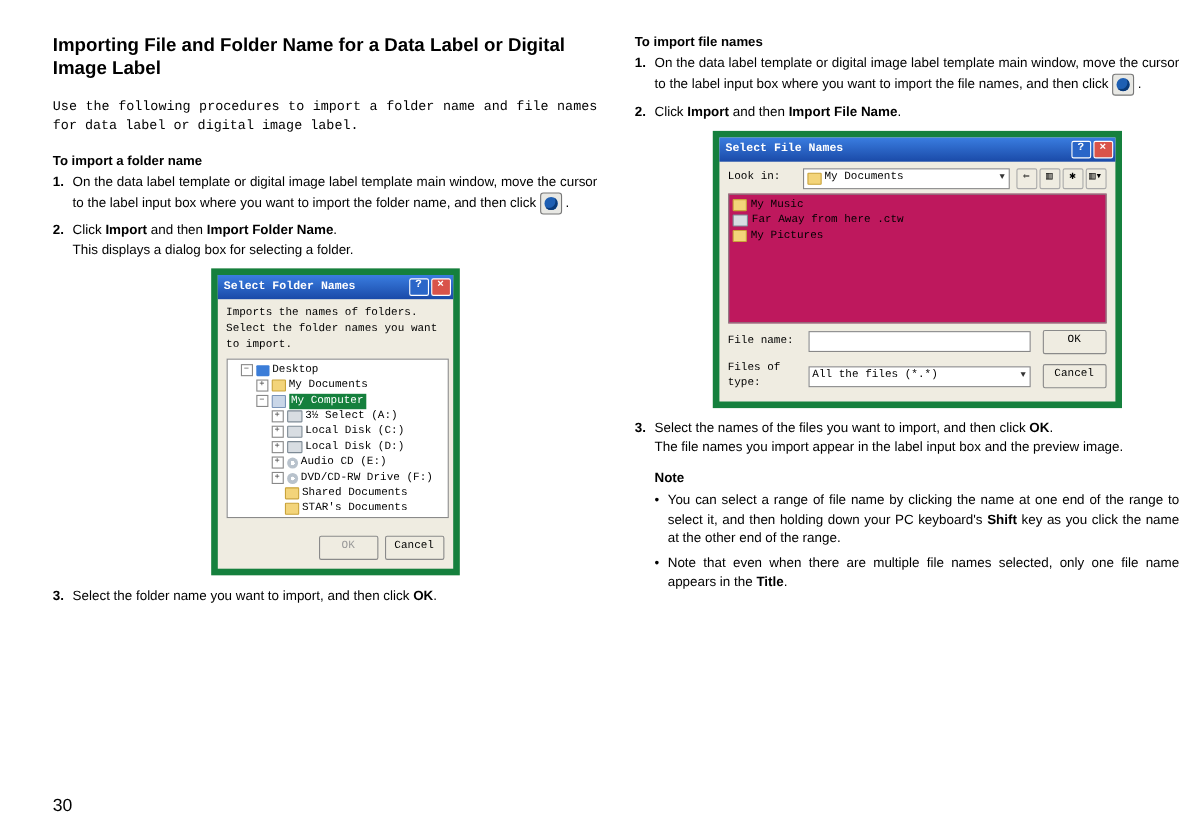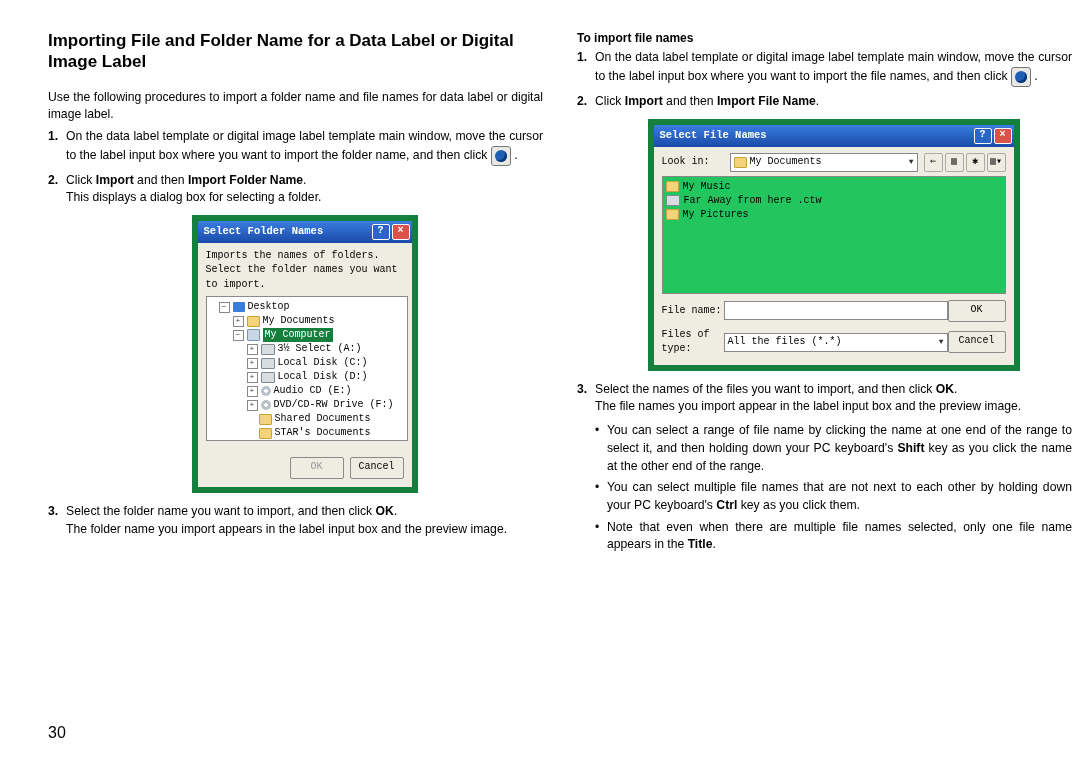--- a/index.html
+++ b/index.html
@@ -3,21 +3,21 @@
 <meta charset="utf-8">
 <style>
   html,body{margin:0;padding:0;background:#fff;color:#000;
     font-family:Arial,Helvetica,sans-serif;font-size:12.2px;line-height:1.45;}
   .page{width:1080px;height:762px;position:relative;box-sizing:border-box;
     padding:30px 8px 0 48px;}
   .cols{display:flex;gap:34px;}
   .col{flex:1;min-width:0;}
   h1{font-size:17px;font-weight:bold;margin:0 0 6px 0;line-height:1.25;}
   h2{font-size:12px;font-weight:bold;margin:14px 0 2px 0;}
-  .intro{margin:16px 0 4px 0;text-align:justify;}
+  .intro{margin:16px 0 4px 0;text-align:justify;font-family:Liberation Mono, monospace;}
   ol{margin:0;padding:0;list-style:none;}
   ol>li{padding-left:18px;position:relative;margin-bottom:6px;text-align:justify;}
   ol>li .num{position:absolute;left:0;top:0;font-weight:bold;}
   .b{font-weight:bold;}
   .note-h{font-weight:bold;margin:10px 0 0 18px;}
   ul.notes{margin:2px 0 0 18px;padding:0;list-style:none;}
   ul.notes>li{padding-left:12px;position:relative;text-align:justify;margin-bottom:4px;}
   ul.notes>li:before{content:"•";position:absolute;left:0;top:0;}
 
   
@@ -64,39 +64,40 @@
   
   .fo-dlg{width:360px;}
   .fo-row{display:flex;align-items:center;gap:6px;margin-bottom:4px;}
   .fo-lab{width:62px;}
   .fo-drop{flex:1;height:17px;border:1px solid #888;background:#fff;
     display:flex;align-items:center;padding:0 3px;gap:3px;}
   .fo-drop .arrow{margin-left:auto;font-size:8px;color:#333;}
   .nav-icons{display:flex;gap:2px;}
   .nav-ico{width:17px;height:17px;border:1px solid #aaa;background:#efece1;
     font-size:10px;text-align:center;line-height:15px;border-radius:2px;}
-  .file-area{border:1px solid #888;background:#22c55e;height:118px;width:100%;
+  .file-area{border:1px solid #888;background:#be185d;height:118px;width:100%;
     box-sizing:border-box;padding:3px;}
   .file-row{display:flex;align-items:center;gap:4px;height:14px;font-size:10px;}
-  .fo-bottom{display:flex;align-items:center;gap:0;margin-top:6px;}
+  .fo-bottom{display:flex;align-items:center;gap:11px;margin-top:6px;}
   .fo-bottom .txt{flex:1;height:17px;border:1px solid #888;background:#fff;}
   .fo-bottom .btn{min-width:56px;}
 
   .page-num{position:absolute;left:48px;bottom:18px;font-size:16px;}
 </style>
 </head>
 <body>
 
 <div class="page">
 <div class="cols">
 
 <div class="col">
   <h1>Importing File and Folder Name for a Data Label or Digital Image Label</h1>
   <p class="intro">Use the following procedures to import a folder name and file names for data label or digital image label.</p>
 
+  <h2>To import a folder name</h2>
   <ol>
     <li><span class="num">1.</span>
       <span>On the data label template or digital image label template main window, move the cursor to the label input box where you want to import the folder name, and then click </span>
       <span class="round-icon"></span>
       <span>.</span>
     </li>
     <li><span class="num">2.</span>
       <span>Click </span><span class="b">Import</span><span> and then </span><span class="b">Import Folder Name</span><span>.</span><br>
       <span>This displays a dialog box for selecting a folder.</span>
 
@@ -168,21 +169,20 @@
         </div>
         <div class="dlg-foot">
           <div class="btn disabled">OK</div>
           <div class="btn">Cancel</div>
         </div>
       </div>
       </div>
     </li>
     <li><span class="num">3.</span>
       <span>Select the folder name you want to import, and then click </span><span class="b">OK</span><span>.</span><br>
-      <span>The folder name you import appears in the label input box and the preview image.</span>
     </li>
   </ol>
 </div>
 
 <div class="col">
   <h2 style="margin-top:0;">To import file names</h2>
   <ol>
     <li><span class="num">1.</span>
       <span>On the data label template or digital image label template main window, move the cursor to the label input box where you want to import the file names, and then click </span>
       <span class="round-icon"></span>
@@ -245,28 +245,26 @@
         </div>
       </div>
       </div>
     </li>
     <li><span class="num">3.</span>
       <span>Select the names of the files you want to import, and then click </span><span class="b">OK</span><span>.</span><br>
       <span>The file names you import appear in the label input box and the preview image.</span>
     </li>
   </ol>
 
+  <div class="note-h">Note</div>
   <ul class="notes">
     <li>
       <span>You can select a range of file name by clicking the name at one end of the range to select it, and then holding down your PC keyboard's </span><span class="b">Shift</span><span> key as you click the name at the other end of the range.</span>
     </li>
     <li>
-      <span>You can select multiple file names that are not next to each other by holding down your PC keyboard's </span><span class="b">Ctrl</span><span> key as you click them.</span>
-    </li>
-    <li>
       <span>Note that even when there are multiple file names selected, only one file name appears in the </span><span class="b">Title</span><span>.</span>
     </li>
   </ul>
 </div>
 
 </div>
 <div class="page-num">30</div>
 </div>
 
 </body></html>

